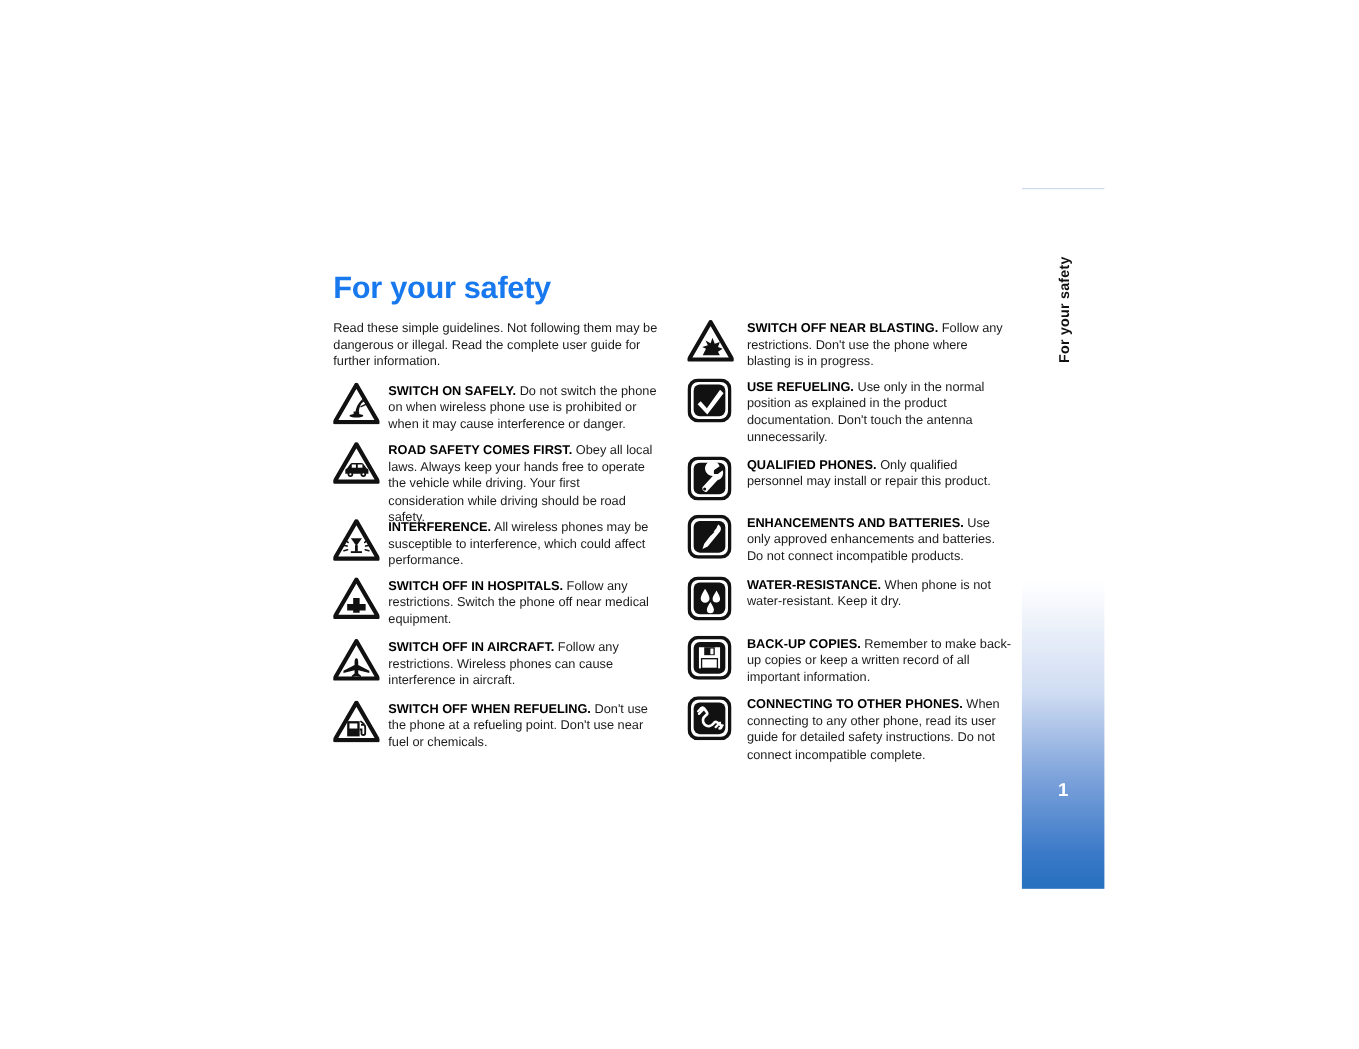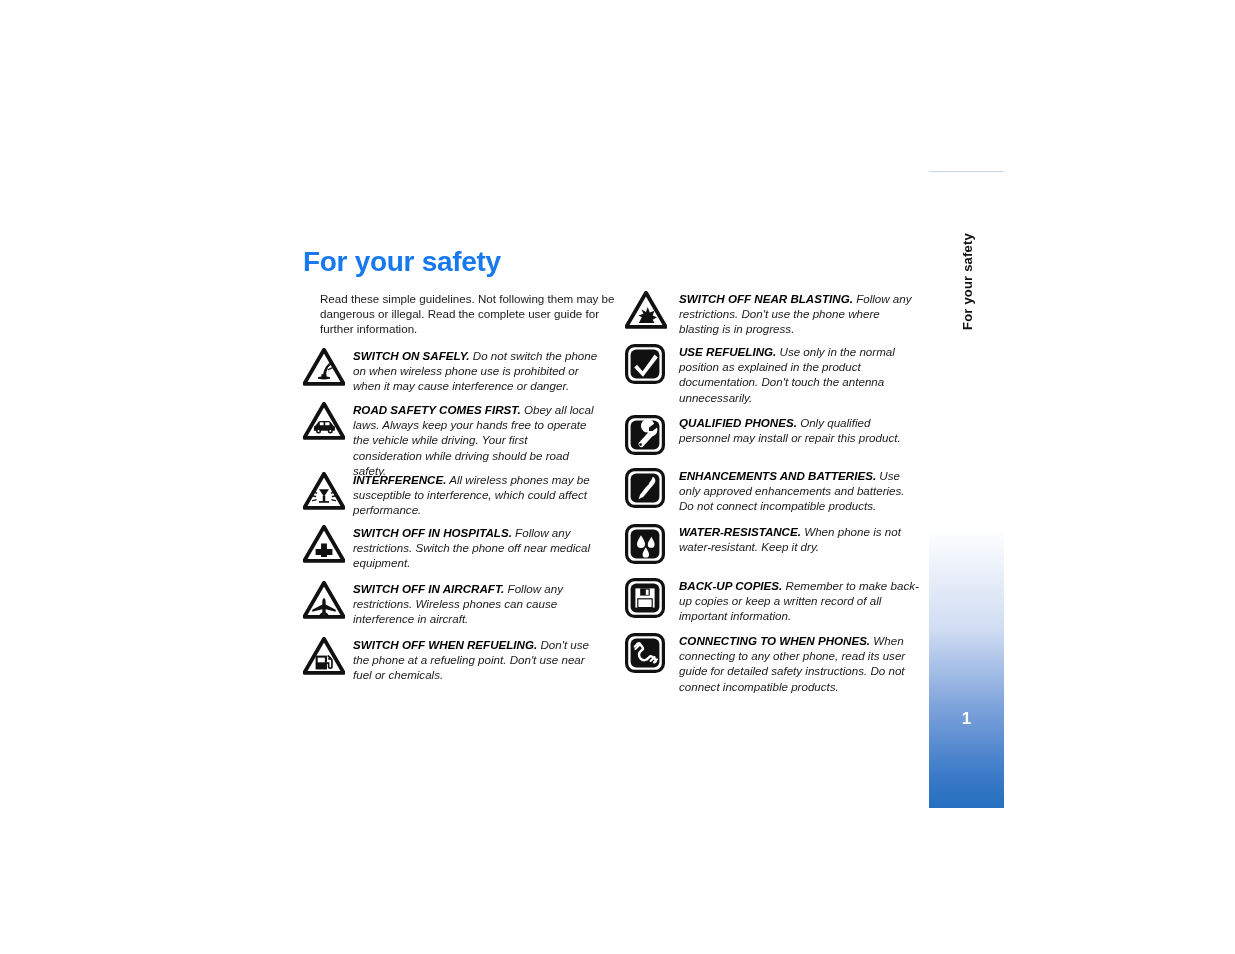--- a/index.html
+++ b/index.html
@@ -29,21 +29,20 @@
 
   
   #intro {
     position: absolute;
     left: 303px;
     top: 291px;
     width: 302px;
     font-size: 11.6px;
     line-height: 15.2px;
     color: #1a1a1a;
-    margin-left: 17px;
   }
 
   
   .column {
     position: absolute;
     top: 0;
   }
   #col-left  { left: 303px; width: 302px; }
   #col-right { left: 625px; width: 295px; }
 
@@ -57,21 +56,20 @@
     top: 0;
     width: 42px;
     height: 42px;
   }
   .safety-icon svg { display: block; }
   .safety-text {
     position: absolute;
     font-size: 11.6px;
     line-height: 15.2px;
     color: #1a1a1a;
-    font-style: italic;
   }
   #col-left .safety-text  { left: 50px; width: 246px; }
   #col-right .safety-text { left: 54px; width: 242px; }
   .safety-term {
     font-weight: bold;
     color: #000;
   }
 
   
   #side-tab {
@@ -269,20 +267,20 @@
     <div class="safety-item" style="top: 633px;">
       <div class="safety-icon">
         <svg viewBox="0 0 100 100" width="40" height="40">
           <rect x="4" y="4" width="92" height="92" rx="20" ry="20" fill="none" stroke="#111" stroke-width="8"></rect>
           <rect x="14" y="14" width="72" height="72" rx="14" ry="14" fill="#111"></rect>
           <path d="M30 30 C30 26 35 24 38 28 L44 36 C46 39 44 42 41 44 C34 49 33 58 39 64 C45 70 54 69 59 62 C61 59 64 57 67 59 L75 65 C79 68 77 73 73 73" fill="none" stroke="#fff" stroke-width="6" stroke-linecap="round"></path>
           <path d="M26 40 L36 30 M24 34 L30 28" stroke="#fff" stroke-width="5" stroke-linecap="round"></path>
           <path d="M74 60 L64 70 M80 66 L74 72" stroke="#fff" stroke-width="5" stroke-linecap="round"></path>
         </svg>
       </div>
-      <div class="safety-text"><span class="safety-term">CONNECTING TO WHEN PHONES.</span> <span>When connecting to any other phone, read its user guide for detailed safety instructions. Do not connect incompatible products.</span></div>
+      <div class="safety-text"><span class="safety-term">CONNECTING TO OTHER PHONES.</span> <span>When connecting to any other phone, read its user guide for detailed safety instructions. Do not connect incompatible complete.</span></div>
     </div>
   </div>
 
 <div id="side-tab">
   <div id="side-tab-label">For your safety</div>
   <div id="page-number">1</div>
 </div>
 
 </body></html>

